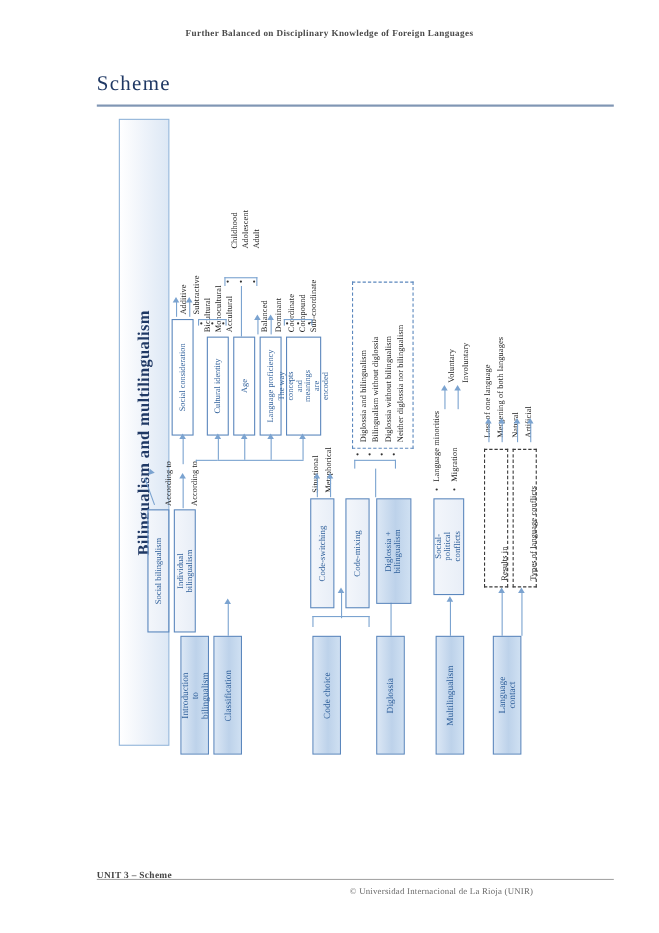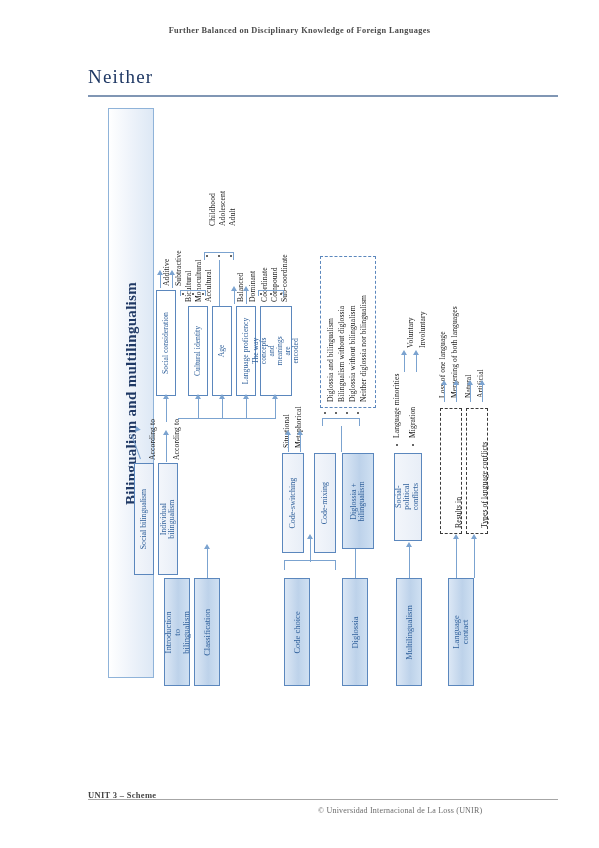--- a/index.html
+++ b/index.html
@@ -145,26 +145,26 @@
   }
   .dot {
     position: absolute;
     width: 2px; height: 2px; background: #333; border-radius: 50%;
   }
 </style>
 </head>
 <body>
 
 <div class="page-header">Further Balanced on Disciplinary Knowledge of Foreign Languages</div>
-<div class="page-title">Neither</div>
+<div class="page-title">Scheme</div>
 <div class="title-rule"></div>
 
 <div class="footer-rule"></div>
 <div class="footer-left">UNIT 3 – Scheme</div>
-<div class="footer-right">© Universidad Internacional de La Loss (UNIR)</div>
+<div class="footer-right">© Universidad Internacional de La Rioja (UNIR)</div>
 
 <div id="diagram">
 
   <div class="spine">
     <span>Bilingualism and multilingualism</span>
   </div>
 
   <div class="vbox fill-blue wrap" style="left:56px; top:470px; width:26px; height:108px; font-size:8.5px;">
     <span>Introduction to bilingualism</span>
   </div>

